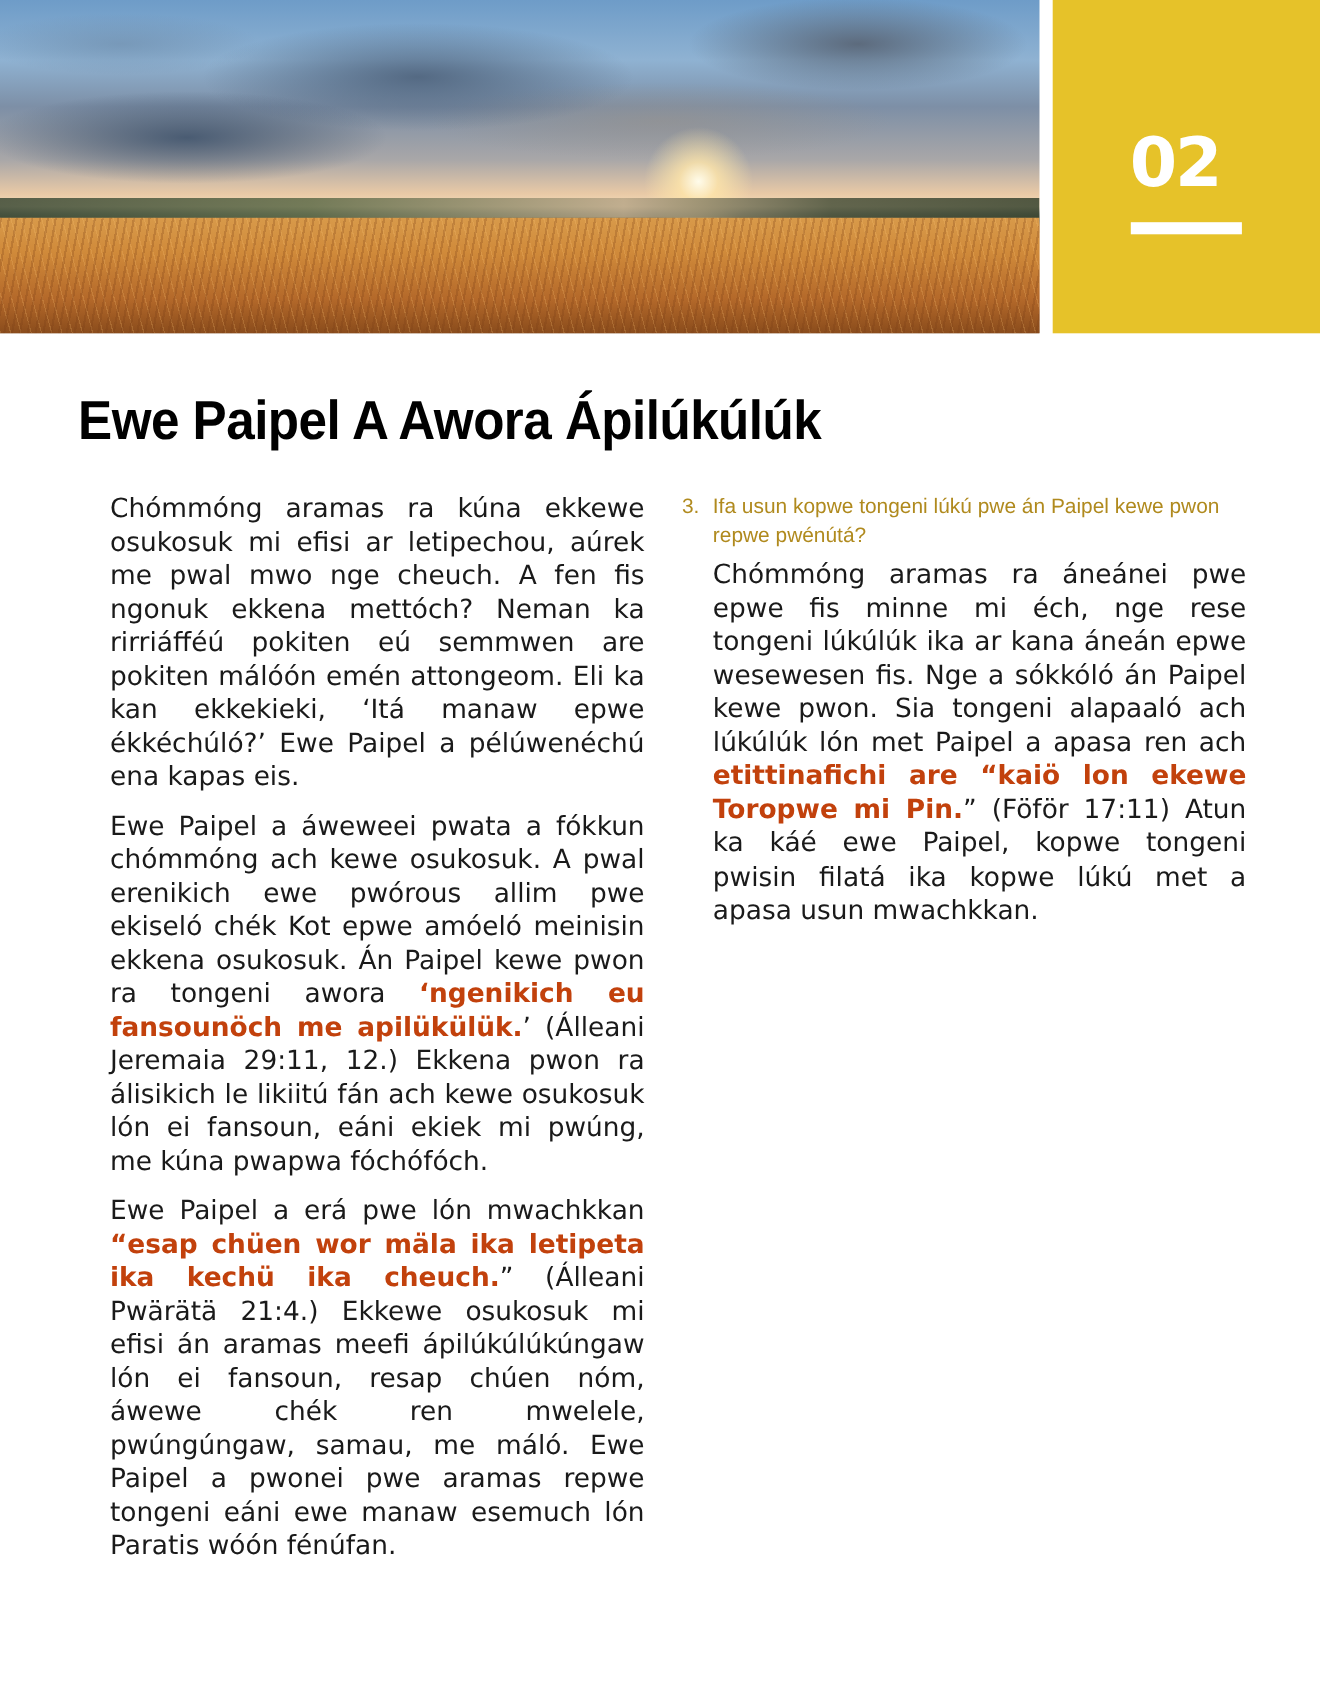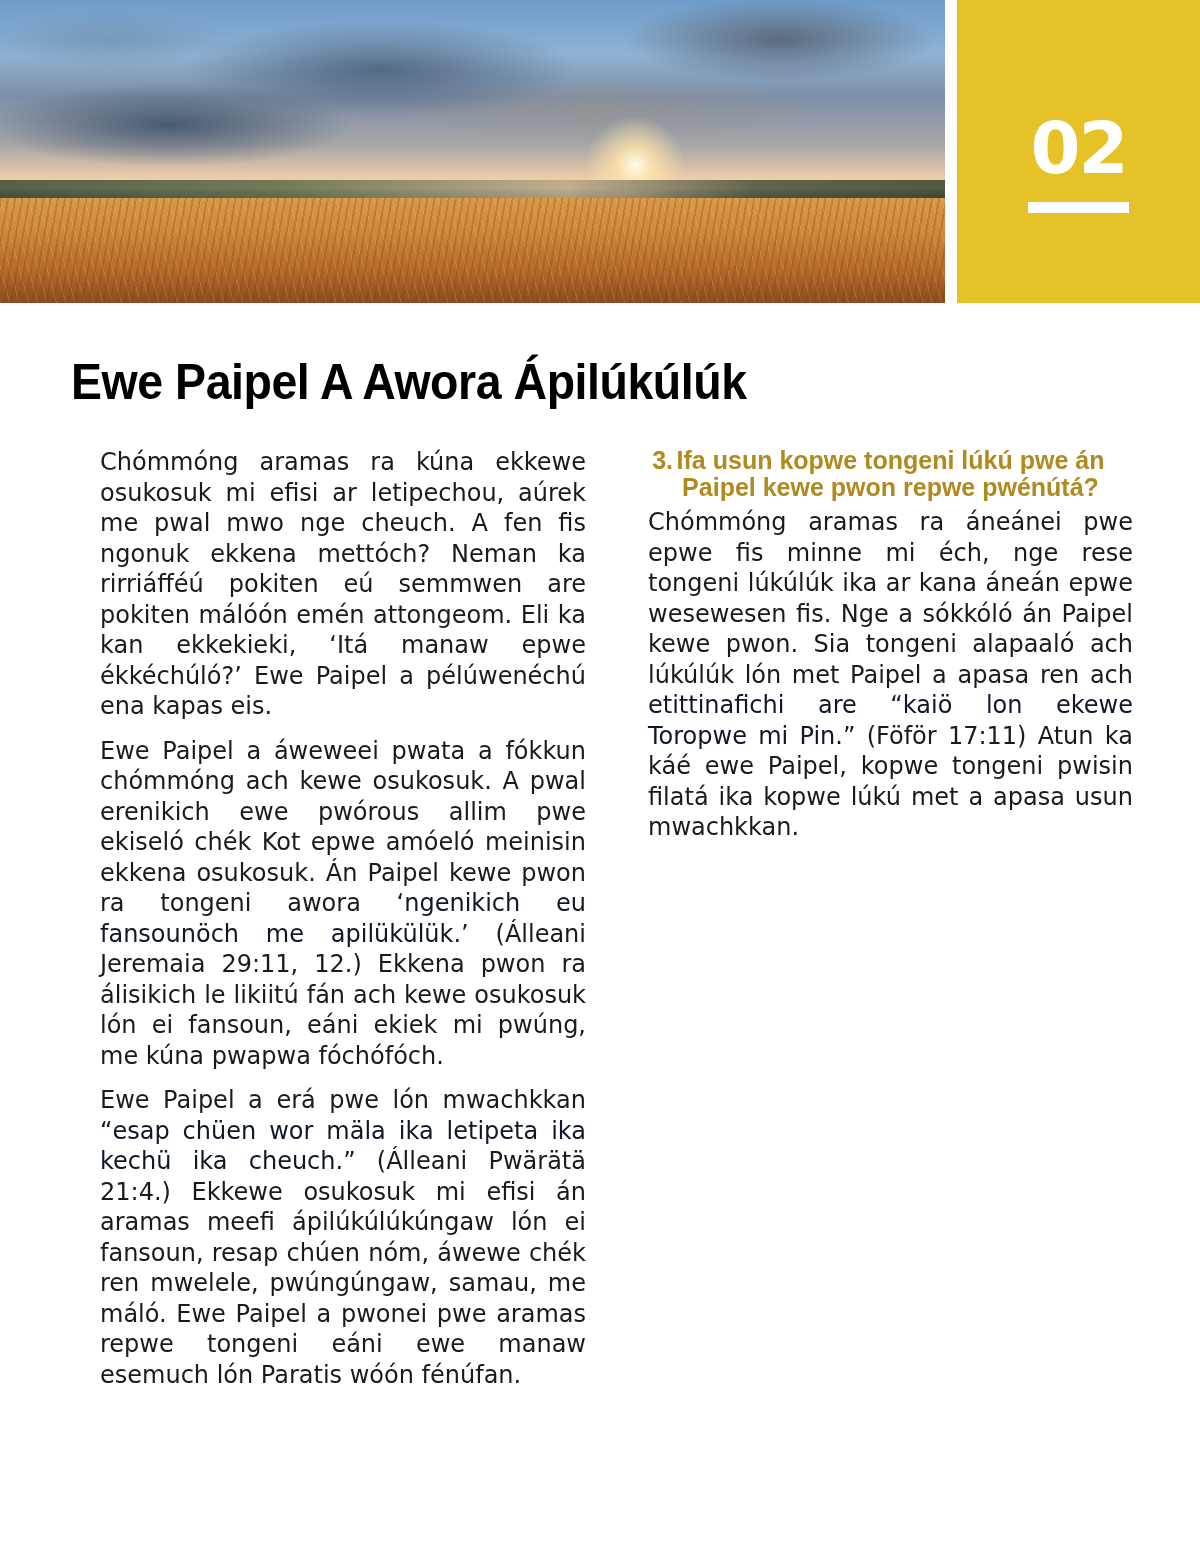--- a/index.html
+++ b/index.html
@@ -33,45 +33,44 @@
       position: absolute; left: 0; top: 198px; width: 945px; height: 105px;
       background:
         repeating-linear-gradient(100deg, rgba(120,60,20,0.25) 0 2px, rgba(0,0,0,0) 2px 7px),
         repeating-linear-gradient(75deg, rgba(255,200,120,0.2) 0 1px, rgba(0,0,0,0) 1px 9px),
         linear-gradient(180deg, #d89a4a 0%, #d08a3a 30%, #b4692a 70%, #8a4c1c 100%);
     }
     .lesson-box {
       position: absolute; left: 957px; top: 0; width: 243px; height: 303px; background: #e6c229;
     }
     .lesson-number {
-      position: absolute; left: 70px; top: 98px; width: 103px; text-align: center;
-      color: #ffffff; font-family: "DejaVu Sans", sans-serif; font-weight: bold; font-size: 72px;
+      position: absolute; left: 70px; top: 98px; width: 103px; 
+      color: #ffffff; font-family: "DejaVu Sans", sans-serif; font-weight: bold; font-size: 62px;
       line-height: 100px; letter-spacing: -2px;
     }
     .lesson-underline {
       position: absolute; left: 71px; top: 202px; width: 101px; height: 11px; background: #ffffff;
     }
     .page-title {
       position: absolute; left: 71px; top: 352px; margin: 0;
       font-family: "Liberation Sans", sans-serif; font-weight: bold; font-size: 50px; line-height: 60px;
       color: #000000; letter-spacing: -0.5px; transform: scaleX(0.93); transform-origin: left center;
     }
     .col { position: absolute; top: 447px; }
     .col-left { left: 72px; width: 514px; }
     .col-right { left: 620px; width: 513px; }
     .para {
       margin: 0 0 14px 28px; font-size: 24px; line-height: 30.5px; text-align: justify;
       hyphens: manual; color: #1a1a1a;
     }
-    .para b { font-weight: normal; color: #0f172a; }
+    .para b { font-weight: bold; color: #c2410c; }
     .q-heading {
       margin: 21px 0 6px 0; padding-left: 28px; text-indent: -28px;
-      font-family: "Liberation Sans", sans-serif; font-weight: bold; font-size: 25px; line-height: 27px;
+      font-family: "Liberation Sans", sans-serif; font-weight: normal; font-size: 19px; line-height: 27px;
       color: #b08a1e;
-      text-align: center;
     }
     .col-right .q-heading { margin-top: 0; }
     .q-num { display: inline-block; width: 28px; text-indent: 0; }
   </style>
 </head>
 <body>
 
 <div class="hero">
   <div class="clouds"></div>
   <div class="sun"></div>

